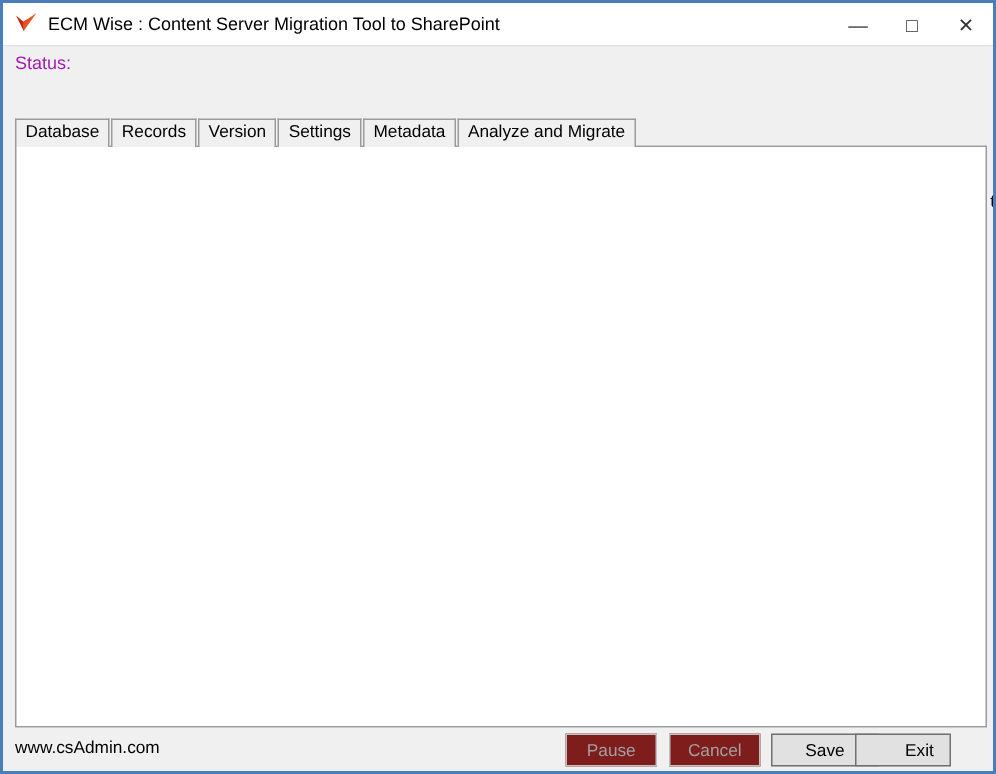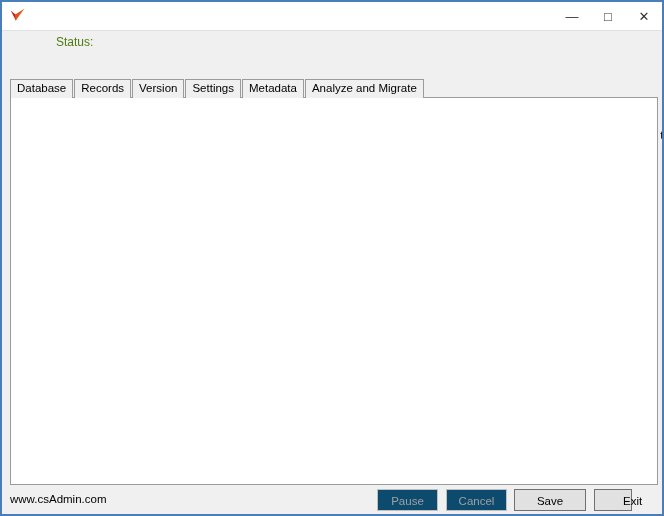--- a/index.html
+++ b/index.html
@@ -7,21 +7,21 @@
     position:relative;width:664px;height:516px;box-sizing:border-box;
     border:2px solid #4a7ebb;background:#f0f0f0;overflow:hidden;
   }
   
   .titlebar{position:absolute;top:0;left:0;right:0;height:28px;background:#ffffff;border-bottom:1px solid #e2e2e2;}
   .app-icon{position:absolute;left:7px;top:5px;width:17px;height:17px;}
   .title-text{position:absolute;left:30px;top:0;line-height:28px;font-size:12px;color:#000;}
   .win-controls{position:absolute;right:0;top:0;height:28px;display:flex;}
   .win-btn{width:36px;height:28px;display:flex;align-items:center;justify-content:center;font-size:13px;color:#333;cursor:default;}
   
-  .status-label{position:absolute;left:8px;top:33px;font-size:12px;color:#4d7c0f;margin-left:46px;}
+  .status-label{position:absolute;left:8px;top:33px;font-size:12px;color:#a21caf;}
   
   .tabstrip{position:absolute;left:8px;top:77px;display:flex;align-items:flex-end;z-index:3;}
   .tab{
     box-sizing:border-box;height:19px;padding:2px 6px 0 6px;font-size:11.5px;color:#000;
     background:#f0f0f0;border:1px solid #9b9b9b;border-bottom:none;margin-right:1px;white-space:nowrap;
   }
   .tab.active{
     background:#ffffff;height:23px;padding-top:4px;margin-top:-4px;position:relative;z-index:4;
   }
   .tabpanel{
@@ -43,21 +43,21 @@
   .chk{box-sizing:border-box;width:13px;height:13px;border:1px solid #333;background:#fff;flex:0 0 auto;}
   .chk-lab{font-size:11.5px;color:#000;white-space:nowrap;}
   .radio-row{position:absolute;display:flex;align-items:center;gap:6px;}
   .radio{box-sizing:border-box;width:13px;height:13px;border:1px solid #333;border-radius:50%;background:#fff;position:relative;flex:0 0 auto;}
   .radio.checked::after{content:"";position:absolute;left:2px;top:2px;width:7px;height:7px;border-radius:50%;background:#000;}
   .radio-lab{font-size:11.5px;color:#000;margin-right:16px;}
   .btn{
     position:absolute;box-sizing:border-box;height:22px;background:#e1e1e1;border:1px solid #707070;
     font-family:"Liberation Sans",sans-serif;font-size:11.5px;color:#000;text-align:center;line-height:20px;cursor:default;
   }
-  .btn.disabled{background:#0c4a6e;border:1px solid #c0c0c0;color:#a0a0a0;}
+  .btn.disabled{background:#7f1d1d;border:1px solid #c0c0c0;color:#a0a0a0;}
   .select{
     position:absolute;box-sizing:border-box;height:21px;border:1px solid #7a7a7a;background:#fff;
     font-size:11.5px;color:#000;padding:2px 4px;display:flex;align-items:center;justify-content:space-between;
   }
   .select .chev{font-size:10px;color:#444;margin-left:6px;}
   
   .footer-link{position:absolute;left:8px;top:491px;font-size:11.5px;color:#000;}
 </style>
 </head>
 <body>
@@ -68,20 +68,21 @@
     <svg class="app-icon" viewBox="0 0 20 20">
       <defs>
         <linearGradient id="lg" x1="0" y1="0" x2="1" y2="1">
           <stop offset="0" stop-color="#d62e1f"></stop>
             <stop offset="1" stop-color="#f58220"></stop>
         </linearGradient>
       </defs>
       <path d="M2 4 L8 16 L11 10 L8 9 Z" fill="#c22415"></path>
       <path d="M18 2 L8 16 L7 9 L12 6 Z" fill="url(#lg)"></path>
     </svg>
+    <span class="title-text">ECM Wise : Content Server Migration Tool to SharePoint</span>
     <div class="win-controls">
       <span class="win-btn">—</span>
       <span class="win-btn">□</span>
       <span class="win-btn">✕</span>
     </div>
   </div>
 
   <span class="status-label">Status:</span>
 
   <div class="tabstrip">
@@ -152,15 +153,15 @@
     <span>SharePoint 2016</span>
     <span class="chev">⌄</span>
   </div>
 
   <button class="btn" style="left:516px;top:325px;width:106px;">Test Connection</button>
 
   <span class="footer-link">www.csAdmin.com</span>
   <button class="btn disabled" style="left:375px;top:487px;width:61px;" disabled="">Pause</button>
   <button class="btn disabled" style="left:444px;top:487px;width:61px;" disabled="">Cancel</button>
   <button class="btn" style="left:512px;top:487px;width:72px;">Save Settings</button>
-  <button class="btn" style="left:592px;top:487px;width:38px;padding-left:28px;">Exit</button>
+  <button class="btn" style="left:568px;top:487px;width:64px;padding-left:28px;">Exit</button>
 
 </div>
 
 </body></html>

